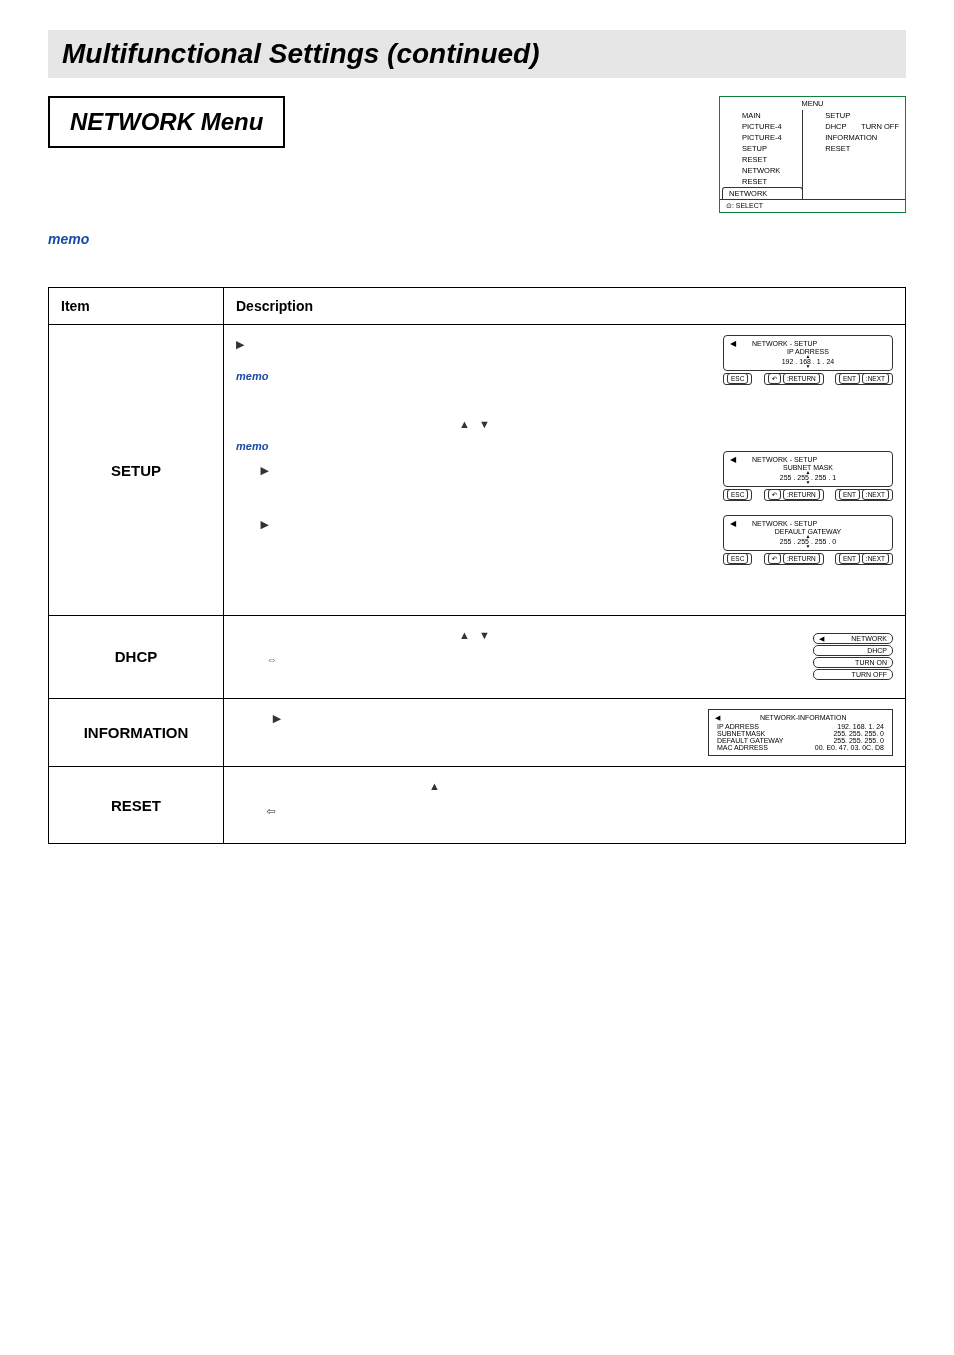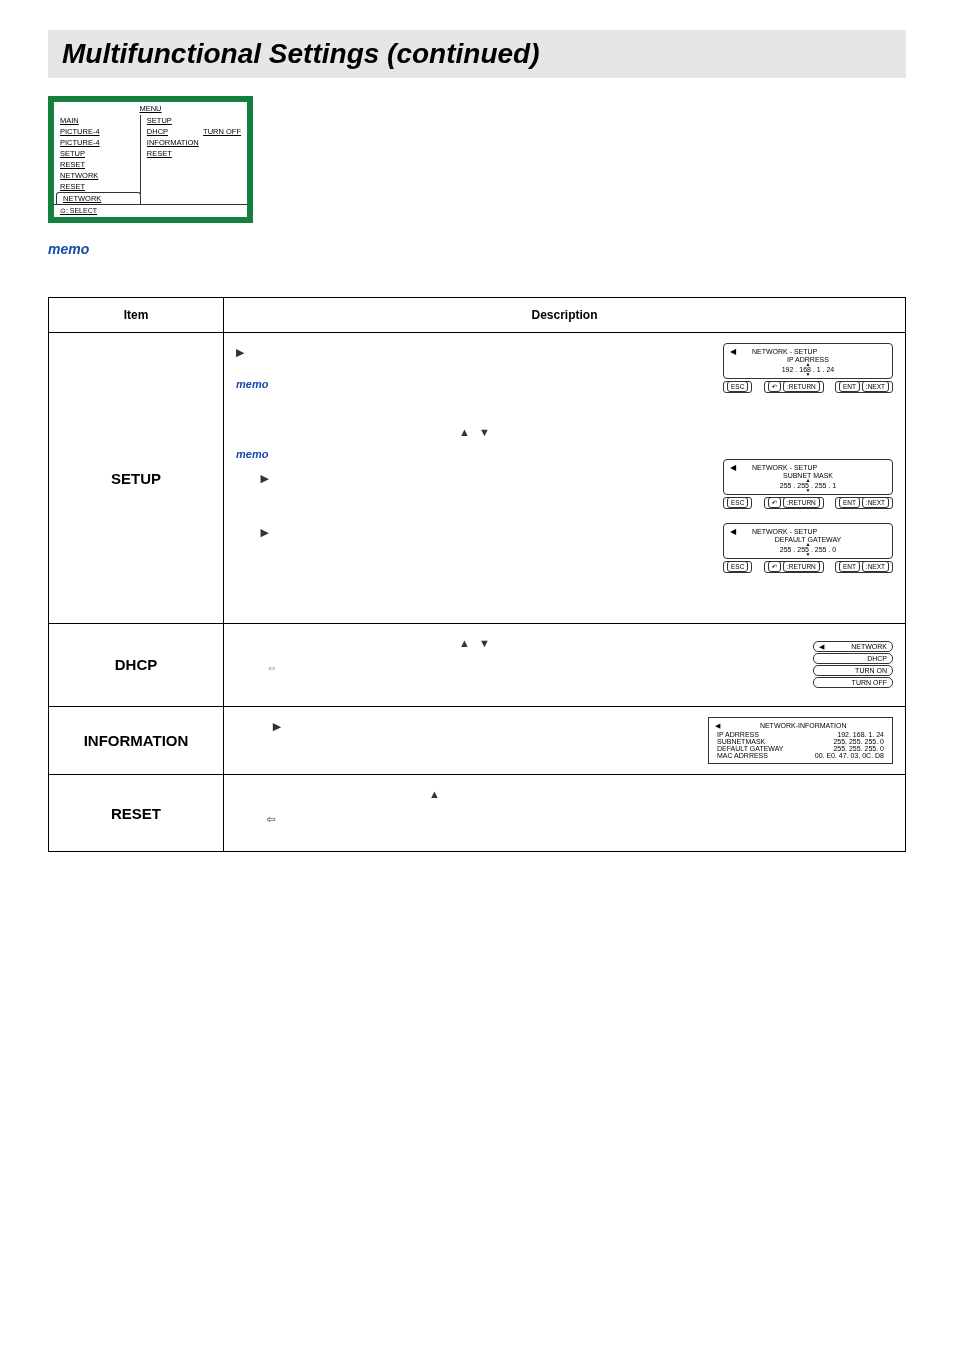--- a/index.html
+++ b/index.html
@@ -29,38 +29,38 @@
   }
   .menu-title {
     border: 2px solid #000;
     padding: 10px 20px;
     font-size: 24px;
     font-weight: bold;
     font-style: italic;
   }
   .osd-panel {
     font-size: 7.5px;
-    border: 6px solid #15803d;
-    width: 205px;
-    text-decoration: underline;
+    border: 1px solid #15803d;
+    width: 187px;
   }
   .osd-top {
     text-align: center;
     border-bottom: none;
     padding: 2px;
     background: #fff;
   }
   .osd-main { display: flex; }
   .osd-left {
     width: 45%;
     border-right: 1px solid #333;
   }
   .osd-left div, .osd-right div {
     padding: 1px 6px;
     white-space: nowrap;
+    margin-left: 16px;
   }
   .osd-right { width: 55%; }
   .osd-right .r2 { display: flex; justify-content: space-between; padding: 1px 6px; }
   .osd-left .sel {
     border: 1px solid #333;
     border-radius: 3px 3px 0 0;
     border-bottom: none;
     margin-left: 2px;
     margin-right: -1px;
     background: #fff;
@@ -84,23 +84,23 @@
     border: 1.5px solid #000;
     font-size: 12px;
   }
   table.main th, table.main td {
     border: 1.5px solid #000;
     padding: 10px 12px;
     vertical-align: middle;
   }
   table.main th {
     font-weight: bold;
-    text-align: center;
+    text-align: left;
     background: #fff;
-    font-size: 12px;
+    font-size: 14px;
   }
   .item-col {
     width: 175px;
     text-align: center;
     font-weight: bold;
     font-size: 15px;
   }
   .desc-cell { position: relative; }
   .desc-flex { display: flex; gap: 10px; align-items: flex-start; }
   .desc-text { flex: 1; line-height: 1.5; font-size: 11px; color: #333; }
@@ -146,20 +146,21 @@
   .small-gap { height: 16px; }
 </style>
 </head>
 <body>
 
 <div class="header-bar">
   <h1>Multifunctional Settings (continued)</h1>
 </div>
 
 <div class="title-row">
+  <div class="menu-title">NETWORK Menu</div>
 
   <div class="osd-panel">
     <div class="osd-top">MENU</div>
     <div class="osd-main">
       <div class="osd-left">
         <div>MAIN</div>
         <div>PICTURE-4</div>
         <div>PICTURE-4</div>
         <div>SETUP</div>
         <div>RESET</div>

